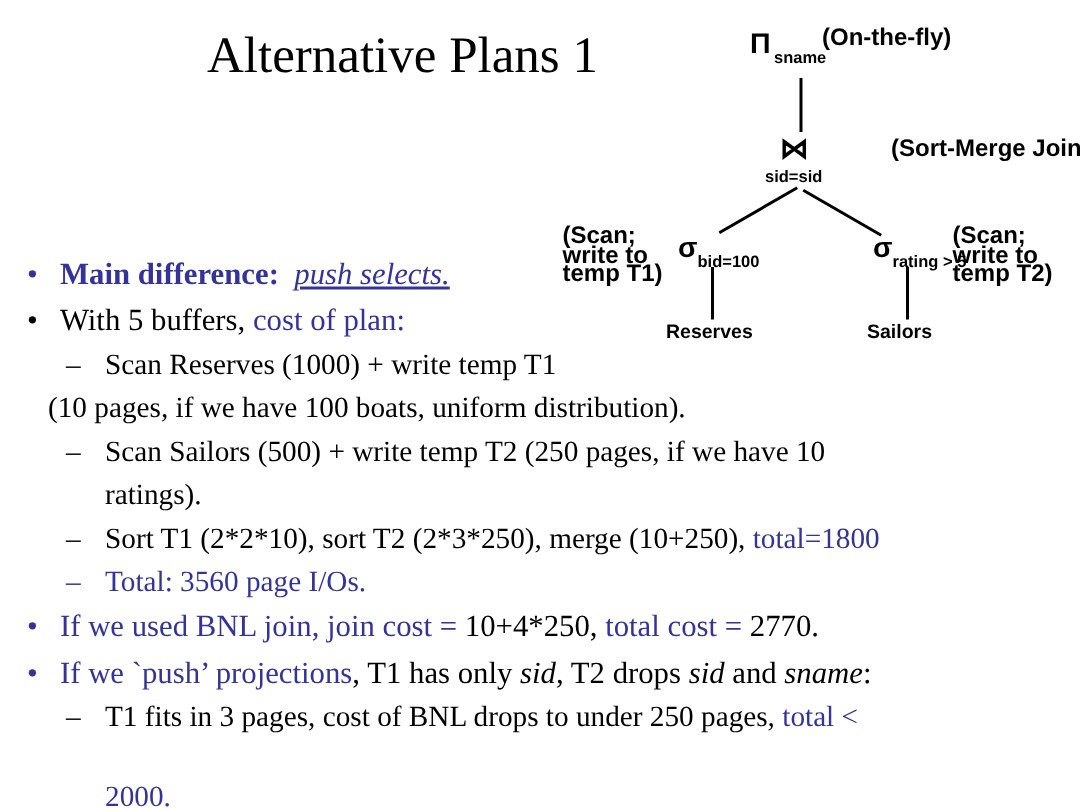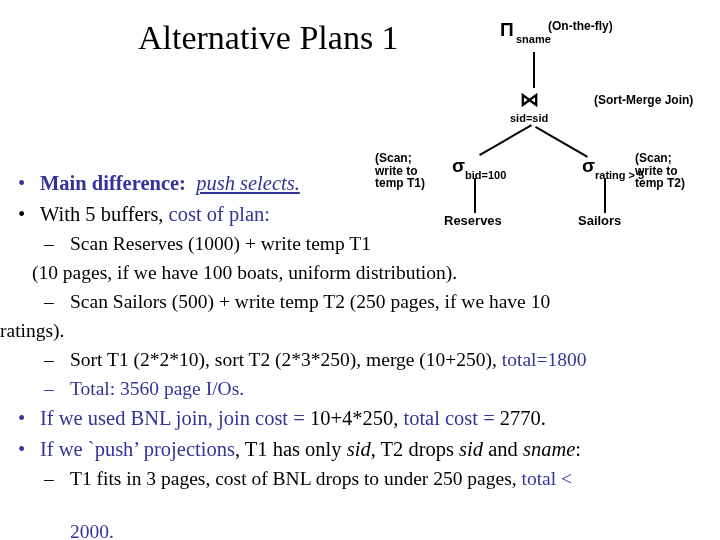--- a/index.html
+++ b/index.html
@@ -45,21 +45,21 @@
   }
   .op-sym {
     font-size: 19px;
     line-height: 19px;
   }
   .op-sub {
     font-size: 11px;
     line-height: 12px;
   }
   .annot {
-    font-size: 12px;
+    font-size: 16px;
     line-height: 12.5px;
   }
   .rel-name {
     font-size: 13px;
     line-height: 14px;
   }
   .edge {
     position: absolute;
     background: #000000;
   }
@@ -102,20 +102,21 @@
     left: 44px;
     top: 0;
   }
   .plain-indent {
     padding-left: 32px;
     margin: 0;
     font-size: 19.5px;
     line-height: 29px;
   }
   .cont-indent {
+    padding-left: 70px;
     margin: 0;
     font-size: 19.5px;
     line-height: 29px;
   }
   .blue { color: #333399; }
   .blk  { color: #000000; }
   .bi   { font-weight: bold; }
   .it   { font-style: italic; }
   .ul   { text-decoration: underline; }
 </style>

